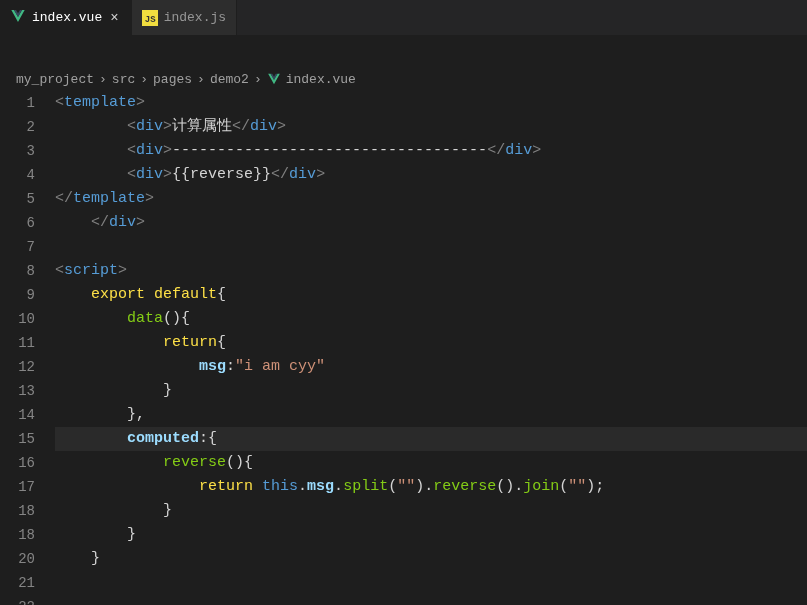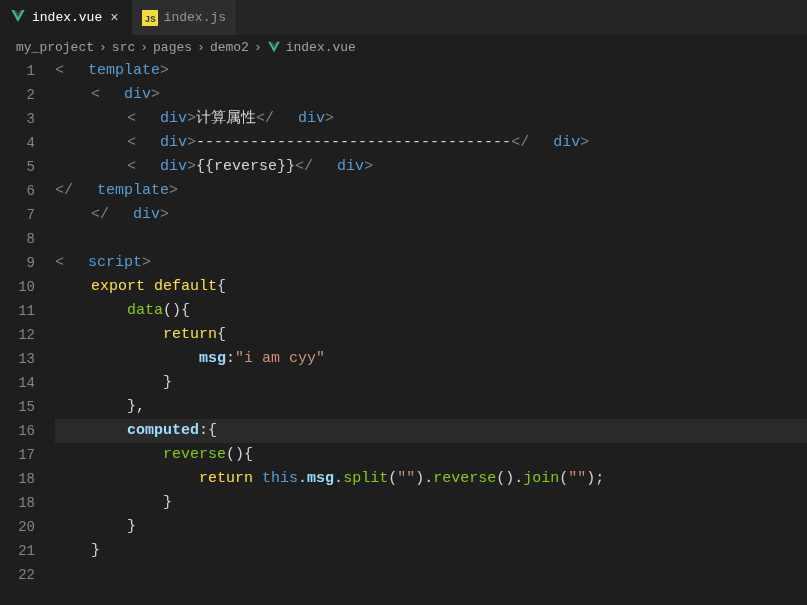--- a/index.html
+++ b/index.html
@@ -48,20 +48,21 @@
       padding: 0 2px;
     }
     .breadcrumb {
       display: flex;
       align-items: center;
       padding: 4px 16px;
       gap: 5px;
       font-size: 13px;
       color: #a0a0a0;
       height: 24px;
+      margin-top: 32px;
     }
     .breadcrumb-sep {
       color: #a0a0a0;
     }
     .editor {
       display: flex;
       background: #1e1e1e;
     }
     .gutter {
       width: 55px;
@@ -82,21 +83,21 @@
     .code-line {
       height: 24px;
       line-height: 24px;
       white-space: pre;
       font-size: 15px;
     }
     .code-line.highlighted {
       background: #2a2a2a;
     }
     .tag-punct { color: #808080; }
-    .tag-name { color: #569cd6; margin-left: 24px; }
+    .tag-name { color: #569cd6; }
     .keyword { color: #fde047; }
     .keyword-blue { color: #569cd6; }
     .func-name { color: #84cc16; }
     .string { color: #ce9178; }
     .prop { color: #9cdcfe; font-weight: bold; }
     .punct { color: #d4d4d4; }
     .text-content { color: #d4d4d4; }
     .brace { color: #d4d4d4; }
     .vue-icon {
       width: 16px;
@@ -173,21 +174,20 @@
       <div class="gutter-line">16</div>
       <div class="gutter-line">17</div>
       <div class="gutter-line">18</div>
       <div class="gutter-line">18</div>
       <div class="gutter-line">20</div>
       <div class="gutter-line">21</div>
       <div class="gutter-line">22</div>
     </div>
   <div class="code-area" id="code-area">
       <div class="code-line"><span class="tag-punct">&lt;</span><span class="tag-name">template</span><span class="tag-punct">&gt;</span></div>
-      <div class="code-line"><span>    </span><span class="tag-punct">&lt;</span><span class="tag-name">div</span><span class="tag-punct">&gt;</span></div>
       <div class="code-line"><span>        </span><span class="tag-punct">&lt;</span><span class="tag-name">div</span><span class="tag-punct">&gt;</span><span class="text-content">计算属性</span><span class="tag-punct">&lt;/</span><span class="tag-name">div</span><span class="tag-punct">&gt;</span></div>
       <div class="code-line"><span>        </span><span class="tag-punct">&lt;</span><span class="tag-name">div</span><span class="tag-punct">&gt;</span><span class="text-content">-----------------------------------</span><span class="tag-punct">&lt;/</span><span class="tag-name">div</span><span class="tag-punct">&gt;</span></div>
       <div class="code-line"><span>        </span><span class="tag-punct">&lt;</span><span class="tag-name">div</span><span class="tag-punct">&gt;</span><span class="text-content">{{reverse}}</span><span class="tag-punct">&lt;/</span><span class="tag-name">div</span><span class="tag-punct">&gt;</span></div>
       <div class="code-line"><span class="tag-punct">&lt;/</span><span class="tag-name">template</span><span class="tag-punct">&gt;</span></div>
       <div class="code-line"><span>    </span><span class="tag-punct">&lt;/</span><span class="tag-name">div</span><span class="tag-punct">&gt;</span></div>
       <div class="code-line"></div>
       <div class="code-line"><span class="tag-punct">&lt;</span><span class="tag-name">script</span><span class="tag-punct">&gt;</span></div>
       <div class="code-line"><span>    </span><span class="keyword">export</span><span class="punct"> </span><span class="keyword">default</span><span class="brace">{</span></div>
       <div class="code-line"><span>        </span><span class="func-name">data</span><span class="punct">()</span><span class="brace">{</span></div>
       <div class="code-line"><span>            </span><span class="keyword">return</span><span class="brace">{</span></div>

